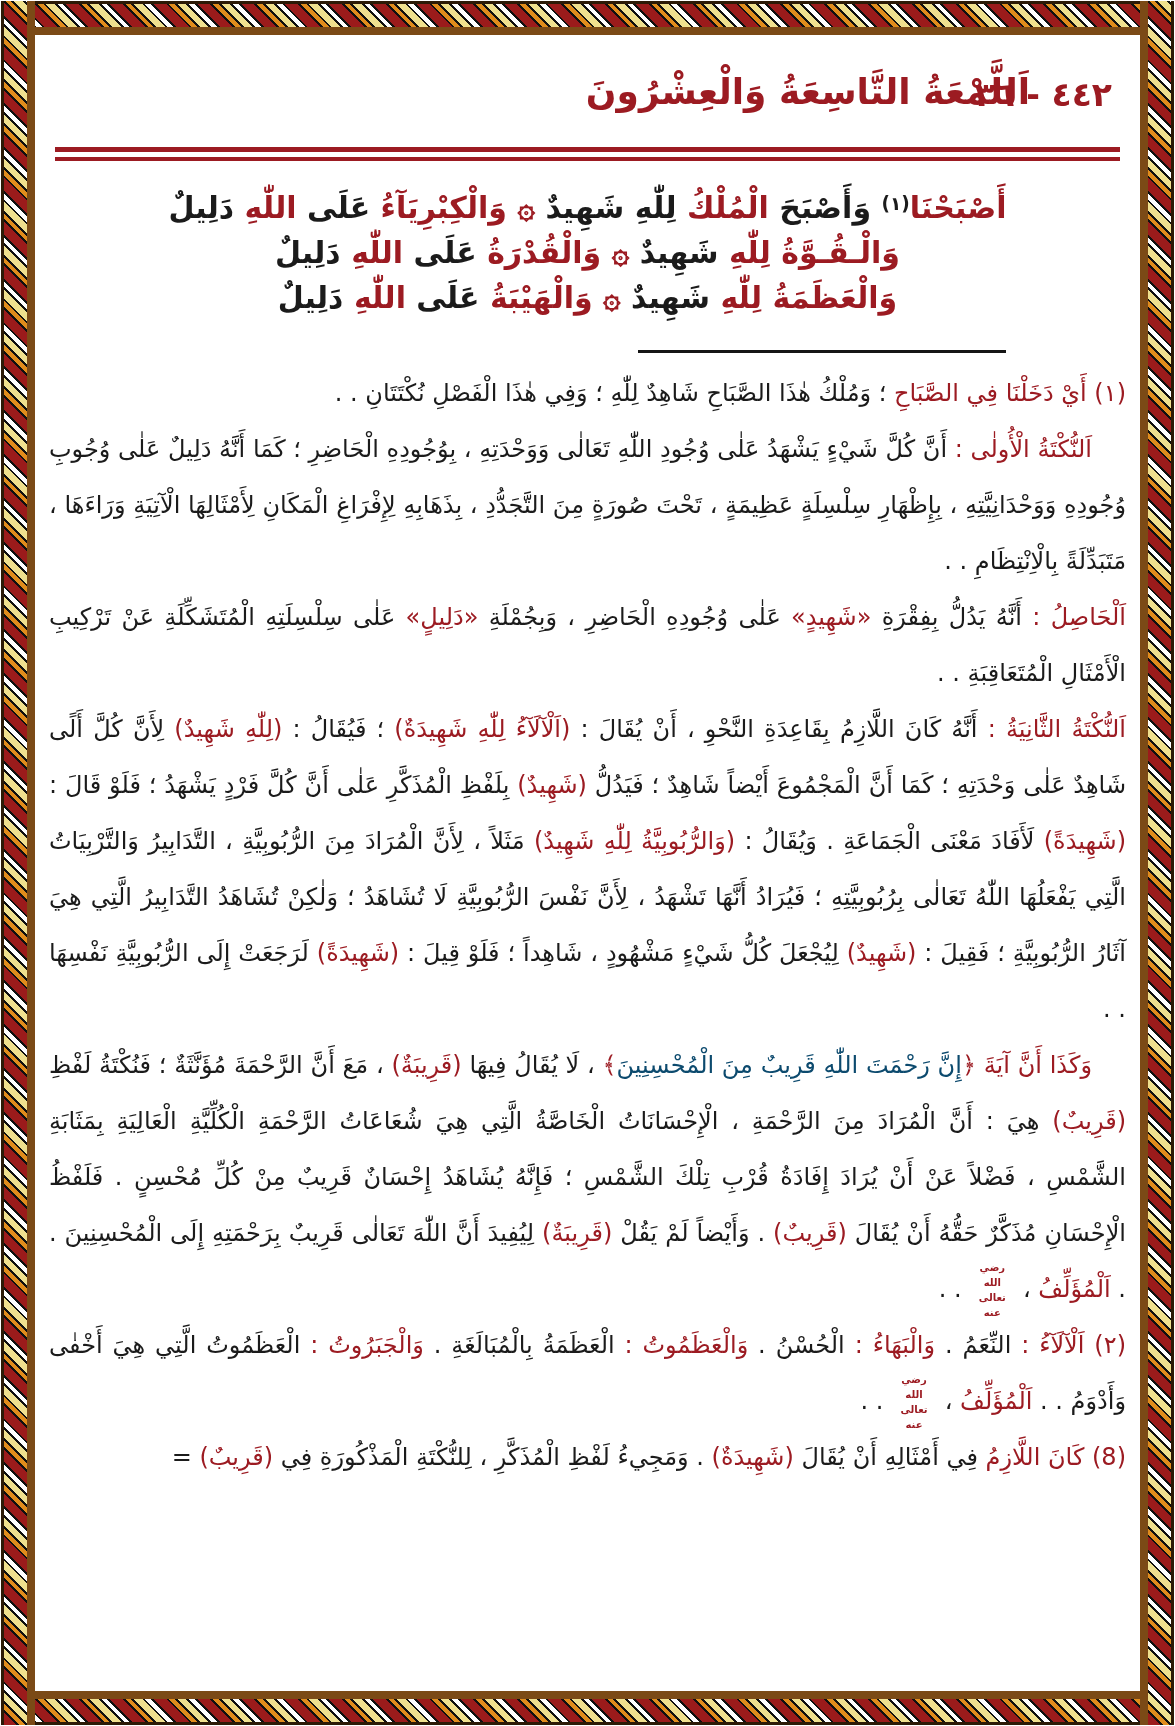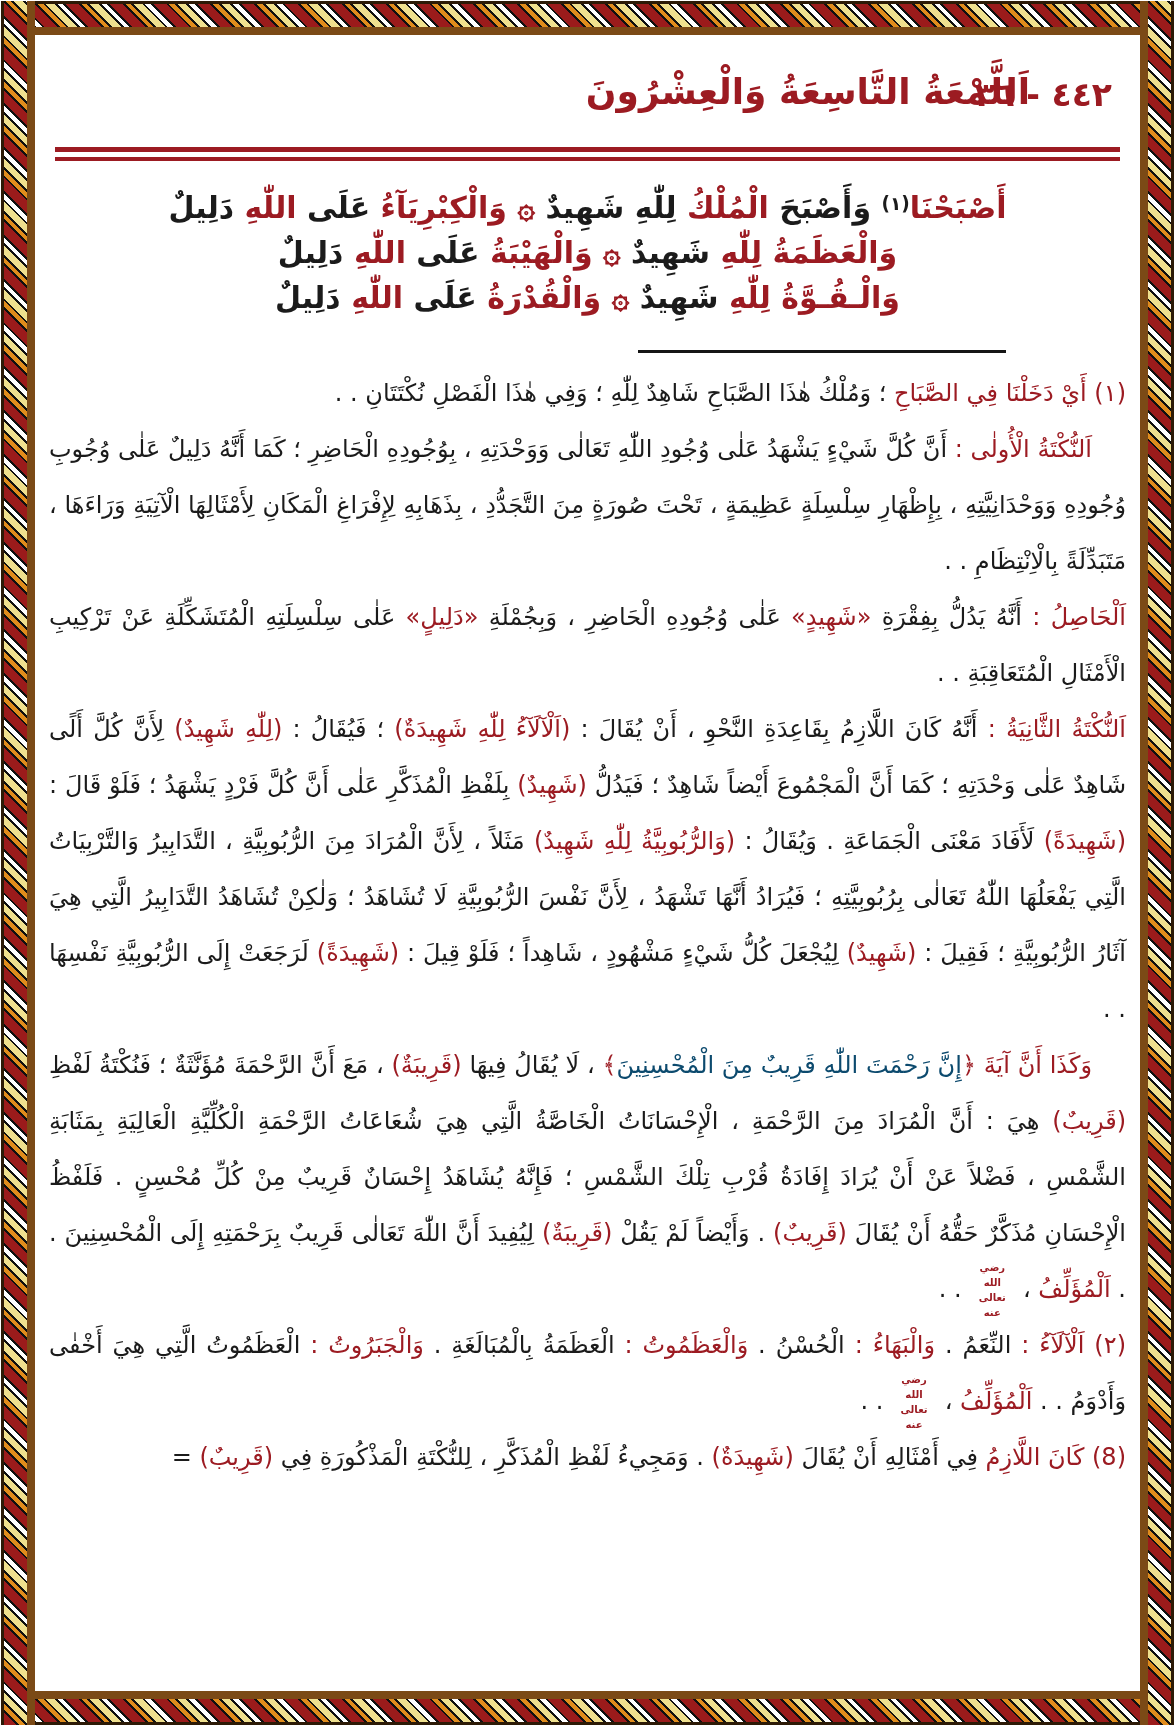--- a/index.html
+++ b/index.html
@@ -99,22 +99,22 @@
   <div class="content">
     <div class="header">
       <div class="page-num">٤٤٢ - ٣٦</div>
       <div class="title">اَللَّمْعَةُ التَّاسِعَةُ وَالْعِشْرُونَ</div>
     </div>
 
     <div class="double-rule"></div>
 
     <div class="verses">
       <div class="verse"><span class="seg sr">أَصْبَحْنَا</span><span class="seg sk sup">(١)</span><span class="seg sk"> وَأَصْبَحَ </span><span class="seg sr">الْمُلْكُ</span><span class="seg sk"> لِلّٰهِ شَهِيدٌ </span><span class="seg sr">۞ وَالْكِبْرِيَآءُ</span><span class="seg sk"> عَلَى </span><span class="seg sr">اللّٰهِ</span><span class="seg sk"> دَلِيلٌ</span></div>
+      <div class="verse"><span class="seg sr">وَالْـقُـوَّةُ لِلّٰهِ</span><span class="seg sk"> شَهِيدٌ </span><span class="seg sr">۞ وَالْقُدْرَةُ</span><span class="seg sk"> عَلَى </span><span class="seg sr">اللّٰهِ</span><span class="seg sk"> دَلِيلٌ</span></div>
       <div class="verse"><span class="seg sr">وَالْعَظَمَةُ لِلّٰهِ</span><span class="seg sk"> شَهِيدٌ </span><span class="seg sr">۞ وَالْهَيْبَةُ</span><span class="seg sk"> عَلَى </span><span class="seg sr">اللّٰهِ</span><span class="seg sk"> دَلِيلٌ</span></div>
-      <div class="verse"><span class="seg sr">وَالْـقُـوَّةُ لِلّٰهِ</span><span class="seg sk"> شَهِيدٌ </span><span class="seg sr">۞ وَالْقُدْرَةُ</span><span class="seg sk"> عَلَى </span><span class="seg sr">اللّٰهِ</span><span class="seg sk"> دَلِيلٌ</span></div>
     </div>
 
     <div class="fn-sep"></div>
 
     <div class="footnotes">
       <p class="fn"><span class="seg sr">(١) أَيْ دَخَلْنَا فِي الصَّبَاحِ</span><span class="seg sk"> ؛ وَمُلْكُ هٰذَا الصَّبَاحِ شَاهِدٌ لِلّٰهِ ؛ وَفِي هٰذَا الْفَصْلِ نُكْتَتَانِ . .</span></p>
       <p class="fn indent"><span class="seg sr">اَلنُّكْتَةُ الْأُولٰى : </span><span class="seg sk">أَنَّ كُلَّ شَيْءٍ يَشْهَدُ عَلٰى وُجُودِ اللّٰهِ تَعَالٰى وَوَحْدَتِهِ ، بِوُجُودِهِ الْحَاضِرِ ؛ كَمَا أَنَّهُ دَلِيلٌ عَلٰى وُجُوبِ وُجُودِهِ وَوَحْدَانِيَّتِهِ ، بِإِظْهَارِ سِلْسِلَةٍ عَظِيمَةٍ ، تَحْتَ صُورَةٍ مِنَ التَّجَدُّدِ ، بِذَهَابِهِ لِإِفْرَاغِ الْمَكَانِ لِأَمْثَالِهَا الْآتِيَةِ وَرَاءَهَا ، مَتَبَدِّلَةً بِالْاِنْتِظَامِ . .</span></p>
       <p class="fn"><span class="seg sr">اَلْحَاصِلُ : </span><span class="seg sk">أَنَّهُ يَدُلُّ بِفِقْرَةِ </span><span class="seg sr">«شَهِيدٍ»</span><span class="seg sk"> عَلٰى وُجُودِهِ الْحَاضِرِ ، وَبِجُمْلَةِ </span><span class="seg sr">«دَلِيلٍ»</span><span class="seg sk"> عَلٰى سِلْسِلَتِهِ الْمُتَشَكِّلَةِ عَنْ تَرْكِيبِ الْأَمْثَالِ الْمُتَعَاقِبَةِ . .</span></p>
       <p class="fn"><span class="seg sr">اَلنُّكْتَةُ الثَّانِيَةُ : </span><span class="seg sk">أَنَّهُ كَانَ اللَّازِمُ بِقَاعِدَةِ النَّحْوِ ، أَنْ يُقَالَ : </span><span class="seg sr">(اَلْآلَآءُ لِلّٰهِ شَهِيدَةٌ)</span><span class="seg sk"> ؛ فَيُقَالُ : </span><span class="seg sr">(لِلّٰهِ شَهِيدٌ)</span><span class="seg sk"> لِأَنَّ كُلَّ أَلًى شَاهِدٌ عَلٰى وَحْدَتِهِ ؛ كَمَا أَنَّ الْمَجْمُوعَ أَيْضاً شَاهِدٌ ؛ فَيَدُلُّ </span><span class="seg sr">(شَهِيدٌ)</span><span class="seg sk"> بِلَفْظِ الْمُذَكَّرِ عَلٰى أَنَّ كُلَّ فَرْدٍ يَشْهَدُ ؛ فَلَوْ قَالَ : </span><span class="seg sr">(شَهِيدَةً)</span><span class="seg sk"> لَأَفَادَ مَعْنَى الْجَمَاعَةِ . وَيُقَالُ : </span><span class="seg sr">(وَالرُّبُوبِيَّةُ لِلّٰهِ شَهِيدٌ)</span><span class="seg sk"> مَثَلاً ، لِأَنَّ الْمُرَادَ مِنَ الرُّبُوبِيَّةِ ، التَّدَابِيرُ وَالتَّرْبِيَاتُ الَّتِي يَفْعَلُهَا اللّٰهُ تَعَالٰى بِرُبُوبِيَّتِهِ ؛ فَيُرَادُ أَنَّهَا تَشْهَدُ ، لِأَنَّ نَفْسَ الرُّبُوبِيَّةِ لَا تُشَاهَدُ ؛ وَلٰكِنْ تُشَاهَدُ التَّدَابِيرُ الَّتِي هِيَ آثَارُ الرُّبُوبِيَّةِ ؛ فَقِيلَ : </span><span class="seg sr">(شَهِيدٌ)</span><span class="seg sk"> لِيُجْعَلَ كُلُّ شَيْءٍ مَشْهُودٍ ، شَاهِداً ؛ فَلَوْ قِيلَ : </span><span class="seg sr">(شَهِيدَةً)</span><span class="seg sk"> لَرَجَعَتْ إِلَى الرُّبُوبِيَّةِ نَفْسِهَا . .</span></p>
       <p class="fn indent"><span class="seg sr">وَكَذَا أَنَّ آيَةَ </span><span class="seg sr">﴿</span><span class="seg sb">إِنَّ رَحْمَتَ اللّٰهِ قَرِيبٌ مِنَ الْمُحْسِنِينَ</span><span class="seg sr">﴾</span><span class="seg sk"> ، لَا يُقَالُ فِيهَا </span><span class="seg sr">(قَرِيبَةٌ)</span><span class="seg sk"> ، مَعَ أَنَّ الرَّحْمَةَ مُؤَنَّثَةٌ ؛ فَنُكْتَةُ لَفْظِ </span><span class="seg sr">(قَرِيبٌ)</span><span class="seg sk"> هِيَ : أَنَّ الْمُرَادَ مِنَ الرَّحْمَةِ ، الْإِحْسَانَاتُ الْخَاصَّةُ الَّتِي هِيَ شُعَاعَاتُ الرَّحْمَةِ الْكُلِّيَّةِ الْعَالِيَةِ بِمَثَابَةِ الشَّمْسِ ، فَضْلاً عَنْ أَنْ يُرَادَ إِفَادَةُ قُرْبِ تِلْكَ الشَّمْسِ ؛ فَإِنَّهُ يُشَاهَدُ إِحْسَانٌ قَرِيبٌ مِنْ كُلِّ مُحْسِنٍ . فَلَفْظُ الْإِحْسَانِ مُذَكَّرٌ حَقُّهُ أَنْ يُقَالَ </span><span class="seg sr">(قَرِيبٌ)</span><span class="seg sk"> . وَأَيْضاً لَمْ يَقُلْ </span><span class="seg sr">(قَرِيبَةٌ)</span><span class="seg sk"> لِيُفِيدَ أَنَّ اللّٰهَ تَعَالٰى قَرِيبٌ بِرَحْمَتِهِ إِلَى الْمُحْسِنِينَ . . </span><span class="seg sr">اَلْمُؤَلِّفُ</span><span class="seg sk"> ، </span><span class="seal">

